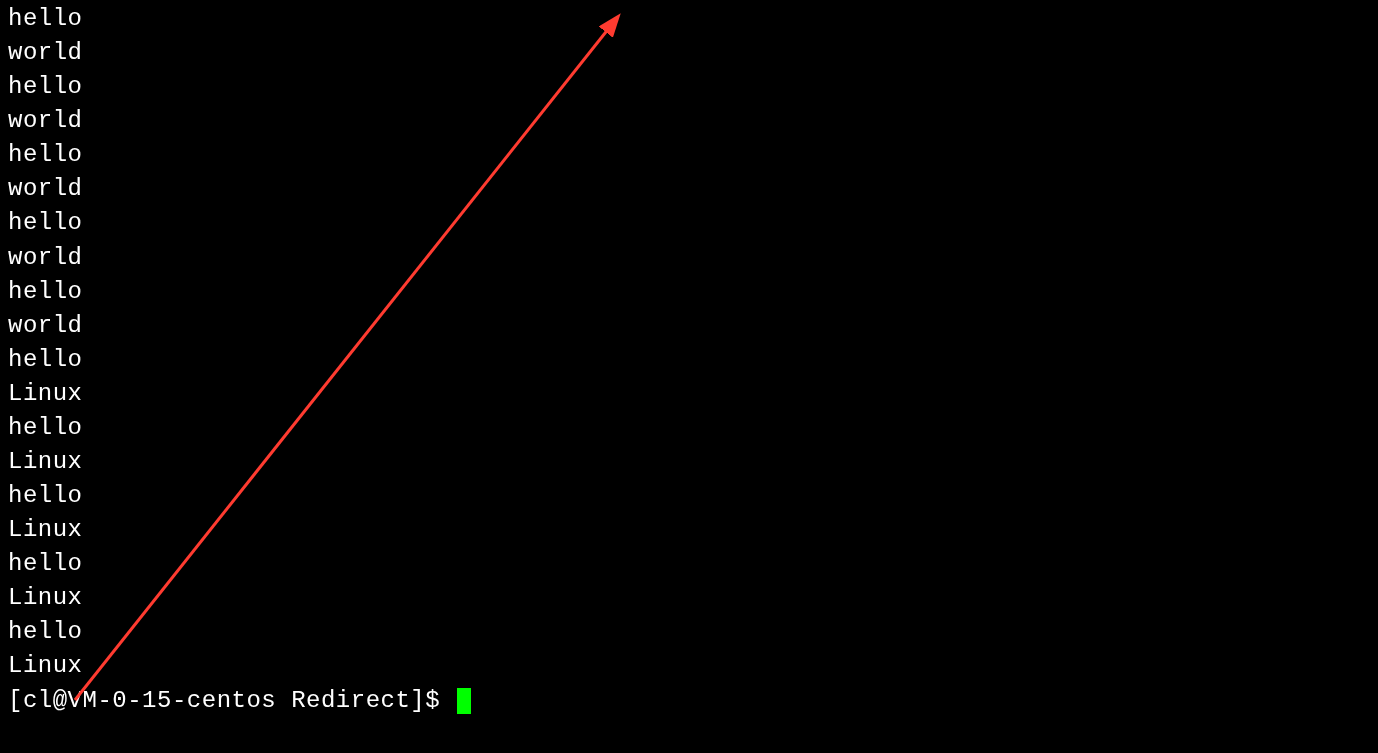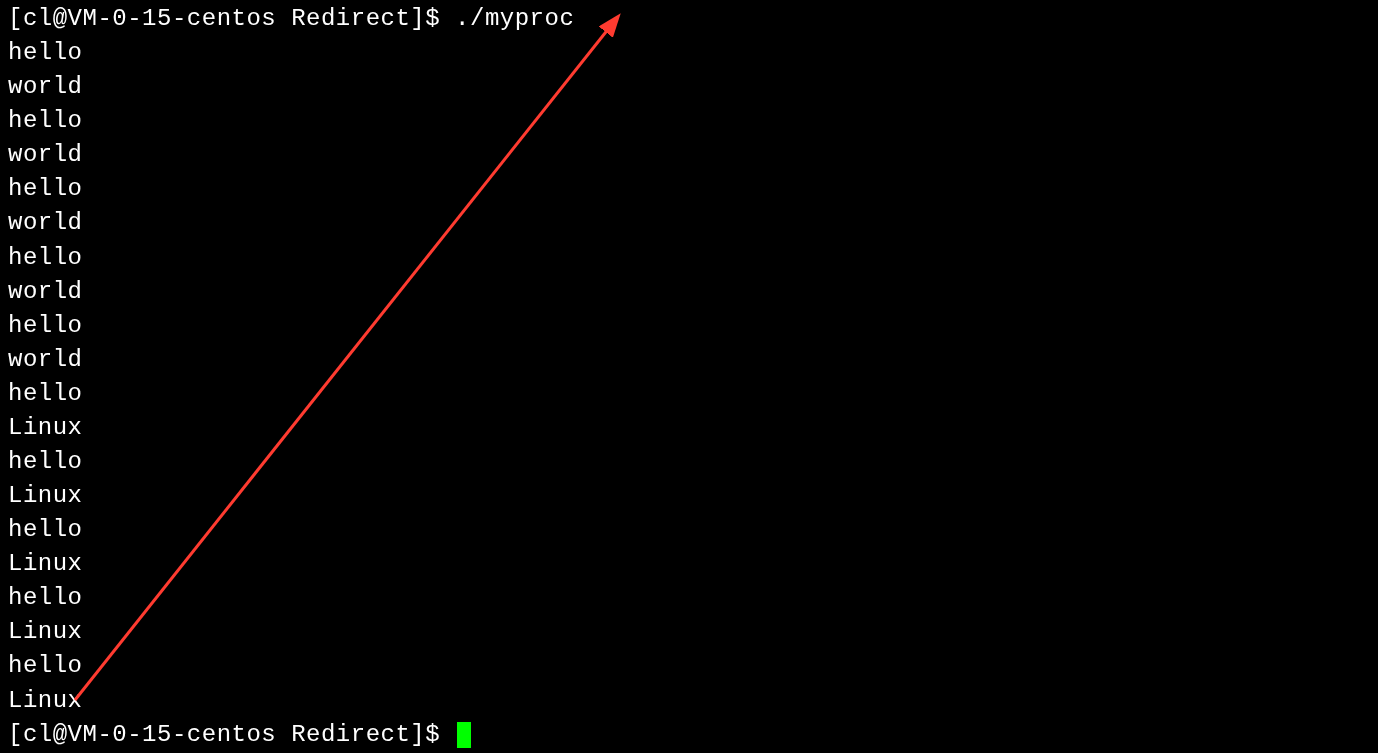--- a/index.html
+++ b/index.html
@@ -40,21 +40,20 @@
       position: absolute;
       pointer-events: none;
       top: 0;
       left: 0;
     }
   </style>
 </head>
 <body>
 
 <div class="terminal">
-  <div class="prompt-line"><span>[cl@VM-0-15-centos Redirect]$ </span><span>./myproc</span></div>
   <div id="output-container">
       <div class="terminal-line">hello</div>
       <div class="terminal-line">world</div>
       <div class="terminal-line">hello</div>
       <div class="terminal-line">world</div>
       <div class="terminal-line">hello</div>
       <div class="terminal-line">world</div>
       <div class="terminal-line">hello</div>
       <div class="terminal-line">world</div>
       <div class="terminal-line">hello</div>

